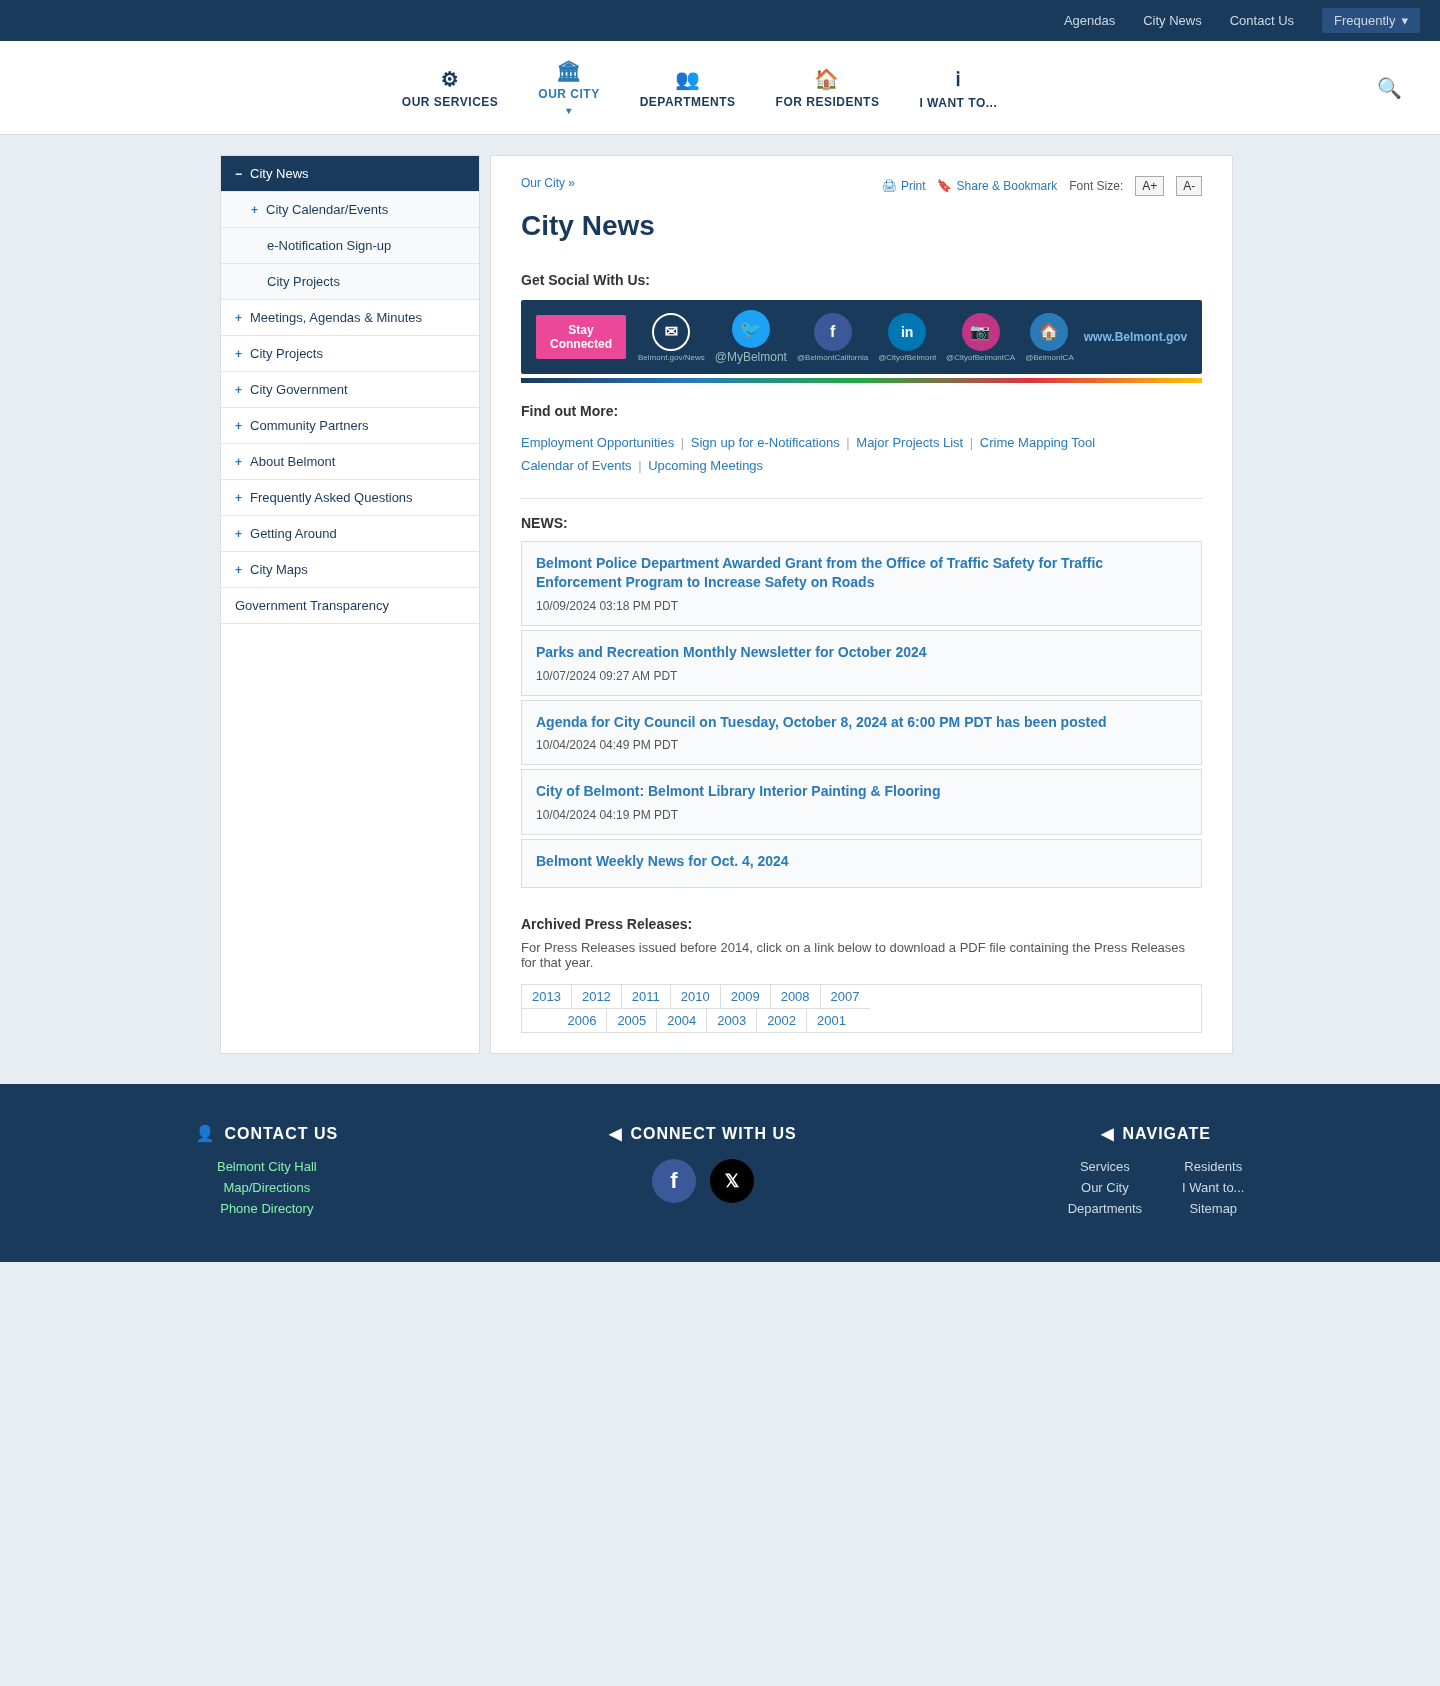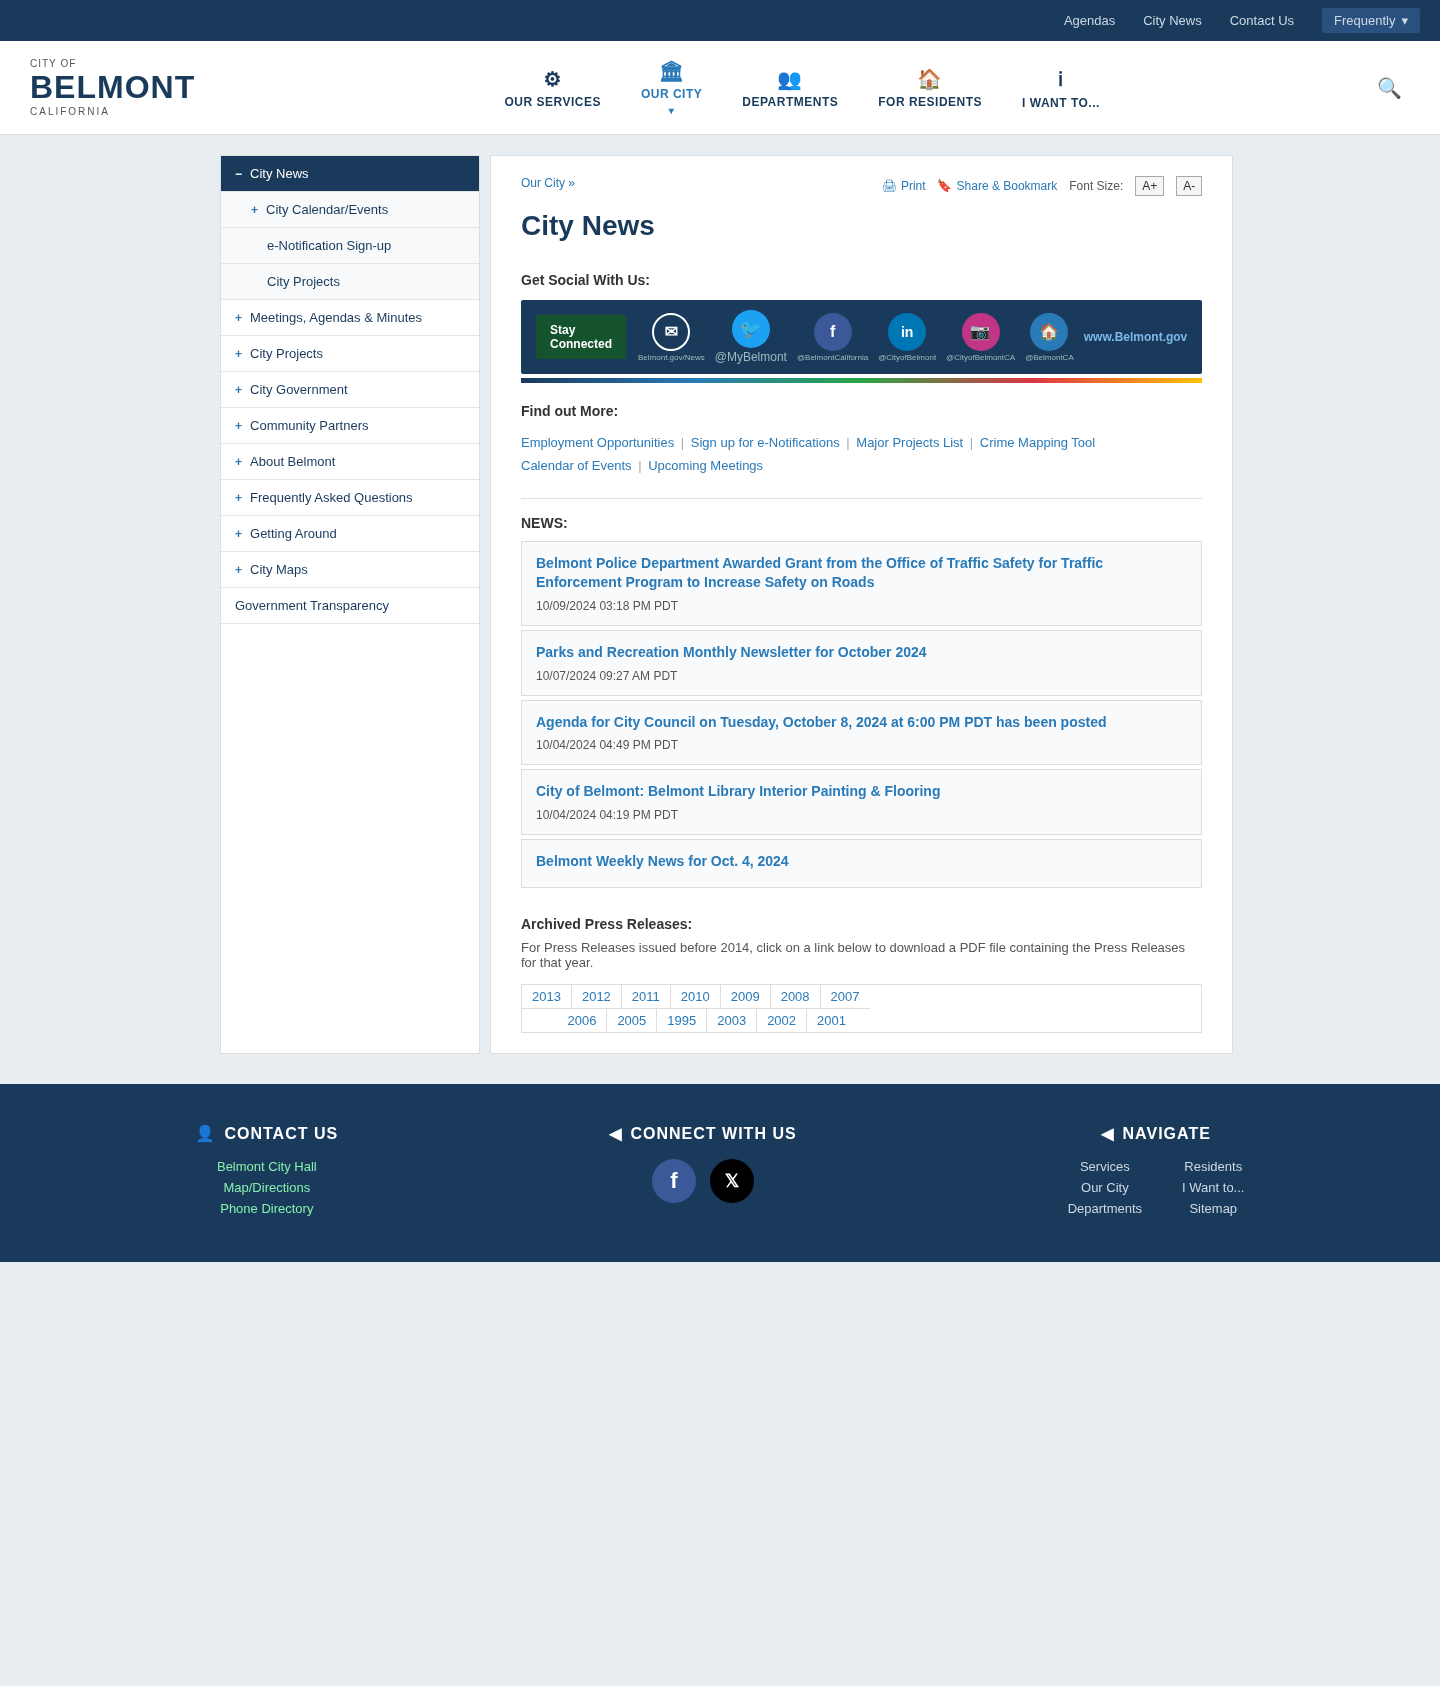--- a/index.html
+++ b/index.html
@@ -329,25 +329,20 @@
   <a href="#">Agendas</a>
   <a href="#">City News</a>
   <a href="#">Contact Us</a>
   <button class="translate-btn">
     <span>Frequently</span>
     <span>▾</span>
   </button>
 </div>
 
 <div class="header">
-  <div class="logo-area">
-    <span class="logo-city-of">CITY OF</span>
-    <span class="logo-belmont">BELMONT</span>
-    <span class="logo-california">CALIFORNIA</span>
-  </div>
   <nav class="nav-main">
     <div class="nav-item">
       <span class="nav-icon">⚙</span>
       <span>OUR SERVICES</span>
     </div>
     <div class="nav-item active-nav">
       <span class="nav-icon">🏛</span>
       <span>OUR CITY</span>
       <span class="chevron">▾</span>
     </div>
@@ -482,21 +477,21 @@
         <button class="font-btn">A+</button>
         <button class="font-btn">A-</button>
       </div>
     </div>
 
     <h1 class="page-title">City News</h1>
 
     <div>
       <p class="section-label">Get Social With Us:</p>
       <div style="background:#1a3a5c; padding:10px 15px; margin-bottom:4px; display:flex; align-items:center; gap:12px; border-radius:2px;">
-        <div style="background:#14532d; padding:8px 14px; color:#fff; font-size:12px; font-weight:bold; min-width:80px; border-radius:2px;">Stay<br>Connected</div>
+        <div style="background:#ec4899; padding:8px 14px; color:#fff; font-size:12px; font-weight:bold; text-align:center; min-width:80px; border-radius:2px;">Stay<br>Connected</div>
         <div style="display:flex; align-items:center; gap:10px;">
 
           <div style="display:flex; flex-direction:column; align-items:center;">
             <div class="social-icon-circle social-email" style="width:38px;height:38px;font-size:16px;">✉</div>
             <span style="color:#9bb; font-size:8px; margin-top:2px;">Belmont.gov/News</span>
           </div>
 
           <div style="display:flex; flex-direction:column; align-items:center;">
             <div class="social-icon-circle social-twitter" style="width:38px;height:38px;font-size:18px;">🐦</div>
             <span style="color:#9bb; font-size:12px; margin-top:2px;">@MyBelmont</span>
@@ -586,21 +581,21 @@
           <a class="year-link">2011</a>
           <a class="year-link">2010</a>
           <a class="year-link">2009</a>
           <a class="year-link">2008</a>
           <a class="year-link">2007</a>
         </div>
         <div class="year-row">
           <a class="year-link" style="visibility:hidden; border-right:1px solid #ddd;">&nbsp;&nbsp;&nbsp;&nbsp;</a>
           <a class="year-link">2006</a>
           <a class="year-link">2005</a>
-          <a class="year-link">1995</a>
+          <a class="year-link">2004</a>
           <a class="year-link">2003</a>
           <a class="year-link">2002</a>
           <a class="year-link">2001</a>
         </div>
       </div>
     </div>
 
   </div>
 </div>
 

